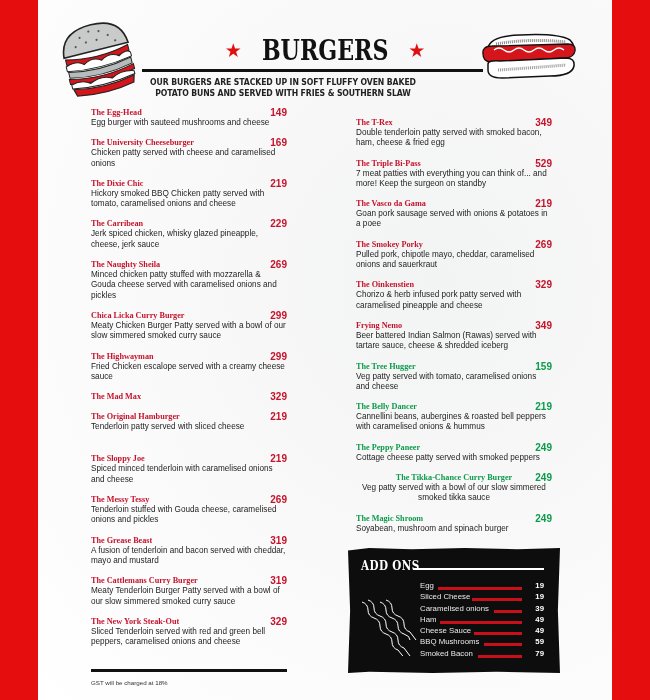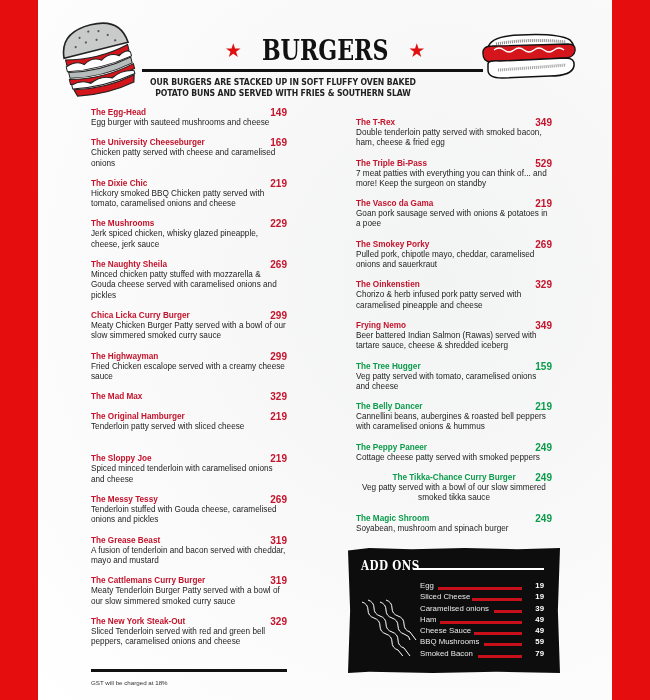--- a/index.html
+++ b/index.html
@@ -41,21 +41,21 @@
       text-transform: uppercase; letter-spacing: -0.1px;
     }
     .intro span { display:block; }
 
     .col { position: absolute; top: 108px; width: 196px; }
     .col-left { left: 53px; }
     .col-right { left: 318px; margin-top: 10px; }
 
     .item { position: relative; margin-bottom: 0; }
     .item-name {
-      font-family: Liberation Sans, sans-serif;
+      font-family: Liberation Serif, serif;
       font-size: 8.2px; font-weight: 700; line-height: 10px; white-space: nowrap;
     }
     .item-price {
       position: absolute; right: 0; top: 0;
       font-family: "Liberation Sans", sans-serif;
       font-size: 10px; font-weight: 700; line-height: 10px;
     }
     .item-desc {
       font-family: "Liberation Sans", sans-serif;
       font-size: 8.2px; line-height: 10.3px; color: #1d1d1d; width: 196px;
@@ -150,21 +150,21 @@
         <div class="item-name">The University Cheeseburger</div>
         <div class="item-price">169</div>
         <div class="item-desc">Chicken patty served with cheese and caramelised onions</div>
       </div>
       <div class="item red" style="margin-bottom: 10px;">
         <div class="item-name">The Dixie Chic</div>
         <div class="item-price">219</div>
         <div class="item-desc">Hickory smoked BBQ Chicken patty served with tomato, caramelised onions and cheese</div>
       </div>
       <div class="item red" style="margin-bottom: 10px;">
-        <div class="item-name">The Mushrooms</div>
+        <div class="item-name">The Carribean</div>
         <div class="item-price">229</div>
         <div class="item-desc">Jerk spiced chicken, whisky glazed pineapple, cheese, jerk sauce</div>
       </div>
       <div class="item red" style="margin-bottom: 10px;">
         <div class="item-name">The Naughty Sheila</div>
         <div class="item-price">269</div>
         <div class="item-desc">Minced chicken patty stuffed with mozzarella &amp; Gouda cheese served with caramelised onions and pickles</div>
       </div>
       <div class="item red" style="margin-bottom: 10px;">
         <div class="item-name">Chica Licka Curry Burger</div>

